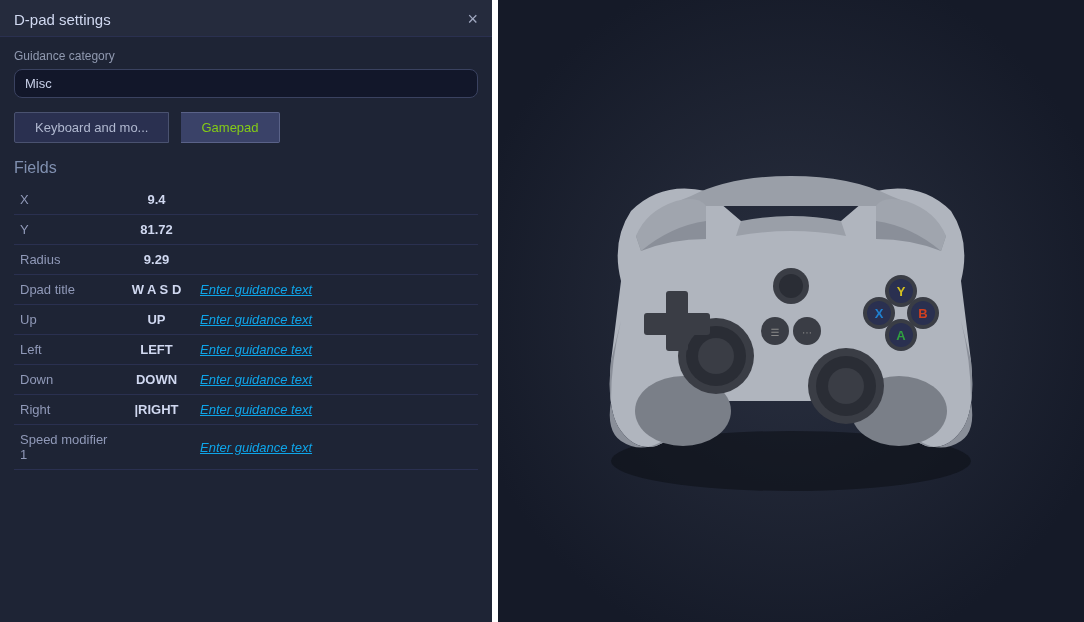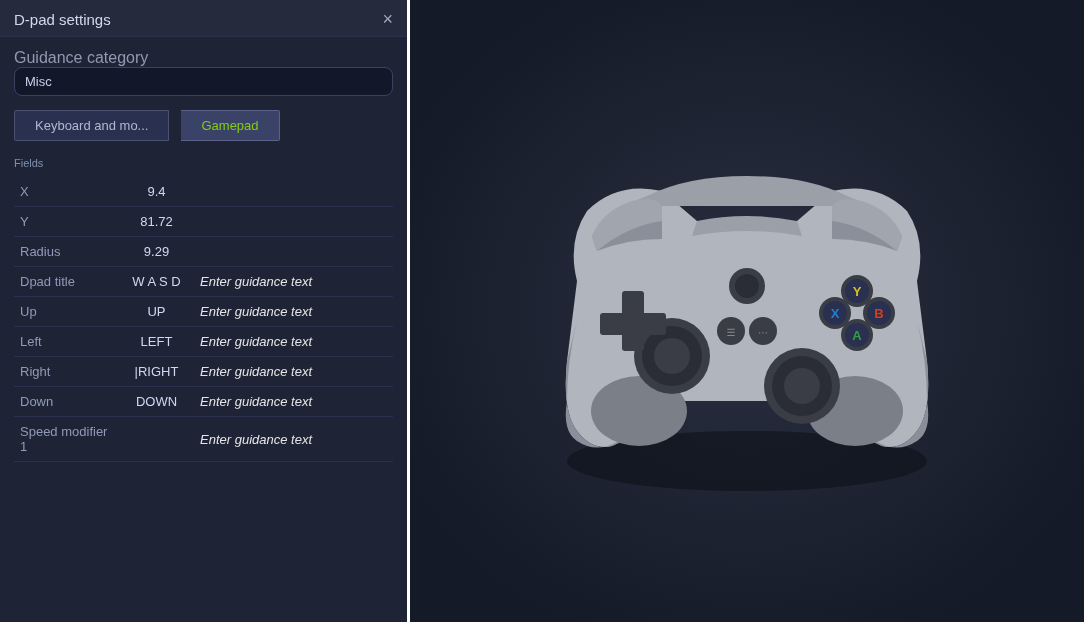--- a/index.html
+++ b/index.html
@@ -7,26 +7,26 @@
       width: 1084px;
       height: 622px;
       overflow: hidden;
       background: #1a1f2e;
       font-family: 'Segoe UI', Arial, sans-serif;
       display: flex;
     }
 
     
     .panel {
-      width: 410px;
+      width: 498px;
       min-height: 622px;
       background: #1e2435;
       display: flex;
       flex-direction: column;
-      border-right: 3px solid #ffffff;
+      border-right: 6px solid #ffffff;
     }
 
     .panel-header {
       display: flex;
       align-items: center;
       justify-content: space-between;
       padding: 10px 14px 8px;
       background: #252b3d;
       border-bottom: 1px solid #2a3050;
     }
@@ -46,21 +46,22 @@
       line-height: 1;
     }
 
     .panel-body {
       padding: 12px 14px;
       flex: 1;
     }
 
     .field-label-top {
       color: #9099b0;
-      font-size: 16px;
+      font-size: 12px;
+      margin-bottom: 6px;
     }
 
     .text-input {
       width: 100%;
       background: #12172a;
       border: 1px solid #3a4260;
       color: #c8d0e8;
       padding: 6px 10px;
       font-size: 13px;
       border-radius: 8px;
@@ -90,21 +91,21 @@
       border-color: #5a6288;
     }
 
     .tab-btn:last-child {
       border-radius: 0 2px 2px 0;
       border-left: none;
     }
 
     .section-label {
       color: #8090b0;
-      font-size: 11px;
+      font-size: 16px;
       margin-bottom: 8px;
     }
 
     .fields-table {
       width: 100%;
       border-collapse: collapse;
     }
 
     .fields-table tr {
       border-bottom: 1px solid #2a3050;
@@ -116,29 +117,30 @@
       vertical-align: middle;
     }
 
     .col-name {
       color: #9099b8;
       width: 105px;
     }
 
     .col-value {
       color: #d0d8f0;
-      font-weight: 400;
+      font-weight: 700;
       width: 75px;
       text-align: center;
     }
 
     .col-guidance {
-      color: #e5e5e5;
+      color: #0ea5e9;
       font-style: italic;
       font-size: 12px;
+      text-decoration: underline;
     }
 
     
     .right-area {
       flex: 1;
       display: flex;
       align-items: center;
       justify-content: center;
       background: radial-gradient(ellipse at center, #2a3040 0%, #151a28 80%);
       position: relative;
@@ -197,27 +199,27 @@
             <td class="col-name">Up</td>
             <td class="col-value">UP</td>
             <td class="col-guidance">Enter guidance text</td>
           </tr>
           <tr>
             <td class="col-name">Left</td>
             <td class="col-value">LEFT</td>
             <td class="col-guidance">Enter guidance text</td>
           </tr>
           <tr>
+            <td class="col-name">Down</td>
+            <td class="col-value">DOWN</td>
+            <td class="col-guidance">Enter guidance text</td>
+          </tr>
+          <tr>
             <td class="col-name">Right</td>
             <td class="col-value">|RIGHT</td>
-            <td class="col-guidance">Enter guidance text</td>
-          </tr>
-          <tr>
-            <td class="col-name">Down</td>
-            <td class="col-value">DOWN</td>
             <td class="col-guidance">Enter guidance text</td>
           </tr>
           <tr>
             <td class="col-name">Speed modifier 1</td>
             <td class="col-value"></td>
             <td class="col-guidance">Enter guidance text</td>
           </tr>
         </tbody>
     </table>
   </div>

